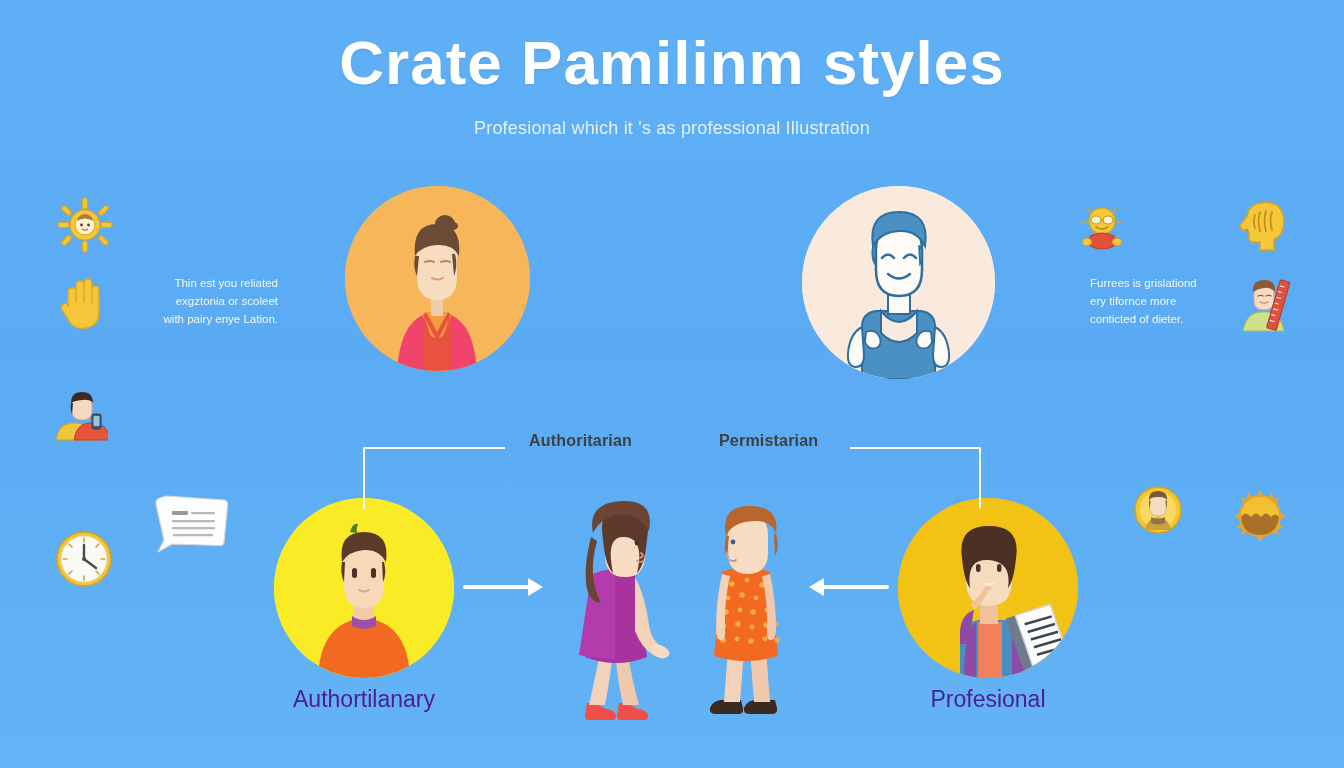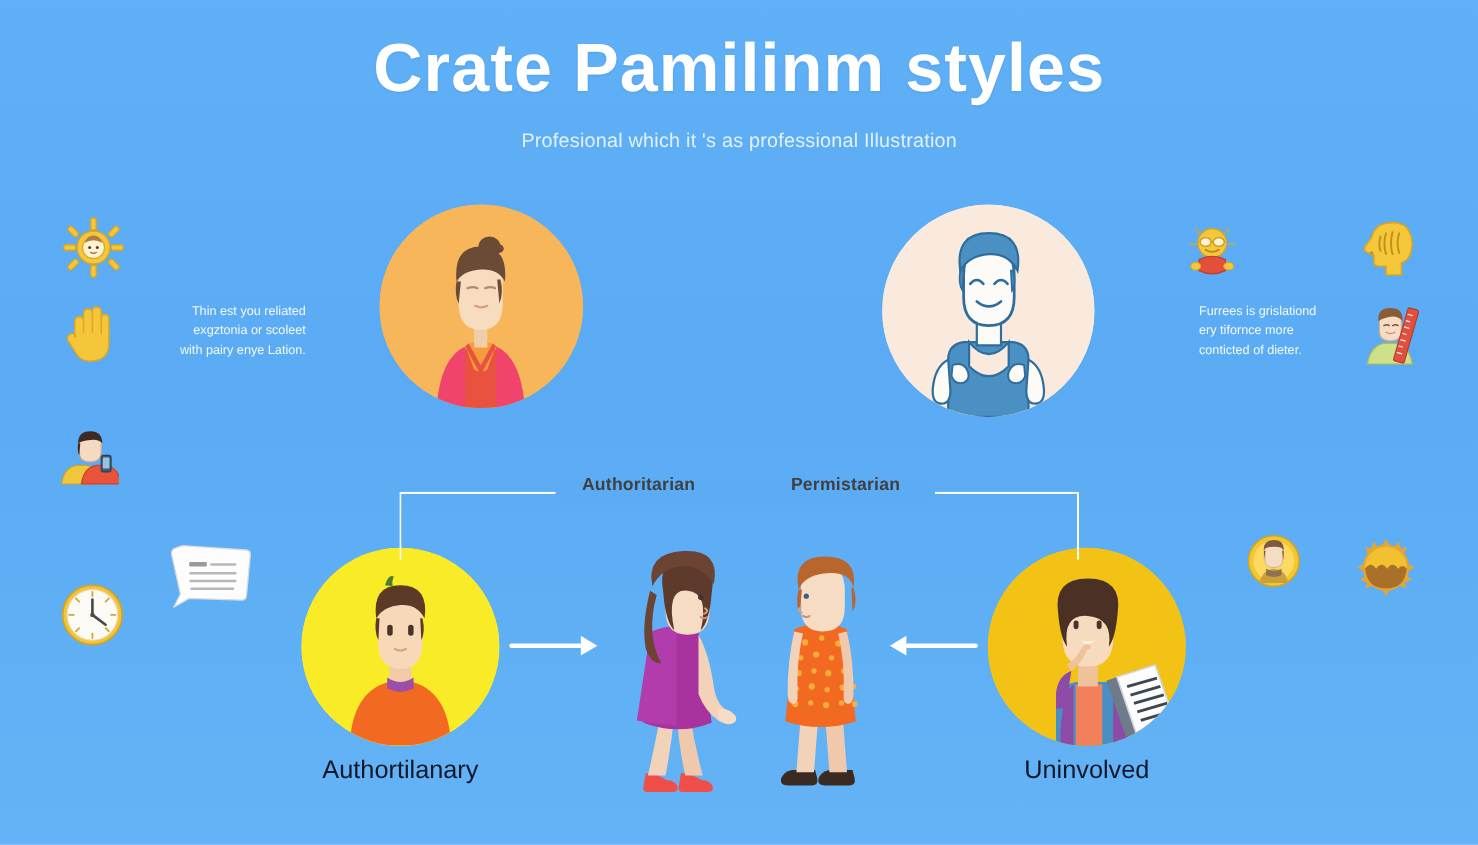--- a/index.html
+++ b/index.html
@@ -105,21 +105,21 @@
   }
   .arrow-right { left: 463px; top: 585px; width: 66px; }
   .arrow-right::after { right: -14px; border-left: 15px solid #ffffff; }
   .arrow-left  { left: 823px; top: 585px; width: 66px; }
   .arrow-left::after  { left: -14px; border-right: 15px solid #ffffff; }
 
   
   .caption {
     position: absolute;
     top: 686px;
-    color: #0f172a;
+    color: #4c1d95;
     font-size: 23px;
     font-weight: normal;
     white-space: nowrap;
     text-align: center;
   }
   .caption.left  { left: 274px; width: 180px; }
   .caption.right { left: 898px; width: 180px; }
 
   
   .note {
@@ -429,21 +429,21 @@
 
   <div class="bracket"></div>
   <div class="bracket-gap"></div>
   <div class="node-label left">Authoritarian</div>
   <div class="node-label right">Permistarian</div>
 
   <div class="arrow arrow-right"></div>
   <div class="arrow arrow-left"></div>
 
   <div class="caption left">Authortilanary</div>
-  <div class="caption right">Uninvolved</div>
+  <div class="caption right">Profesional</div>
 
   <div class="note left">Thin est you reliated
 exgztonia or scoleet
 with pairy enye Lation.</div>
   <div class="note right">Furrees is grislationd
 ery tifornce more
 conticted of dieter.</div>
 
 </div>
 

